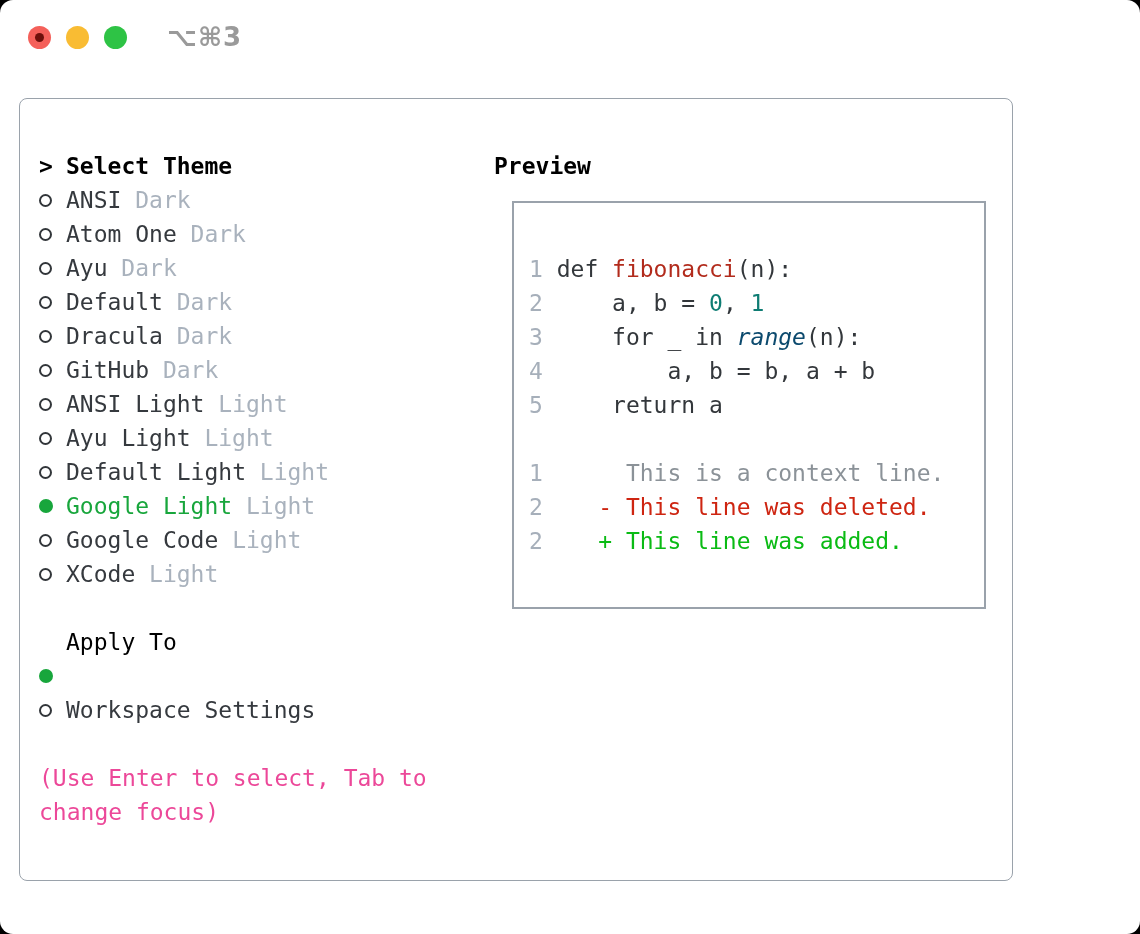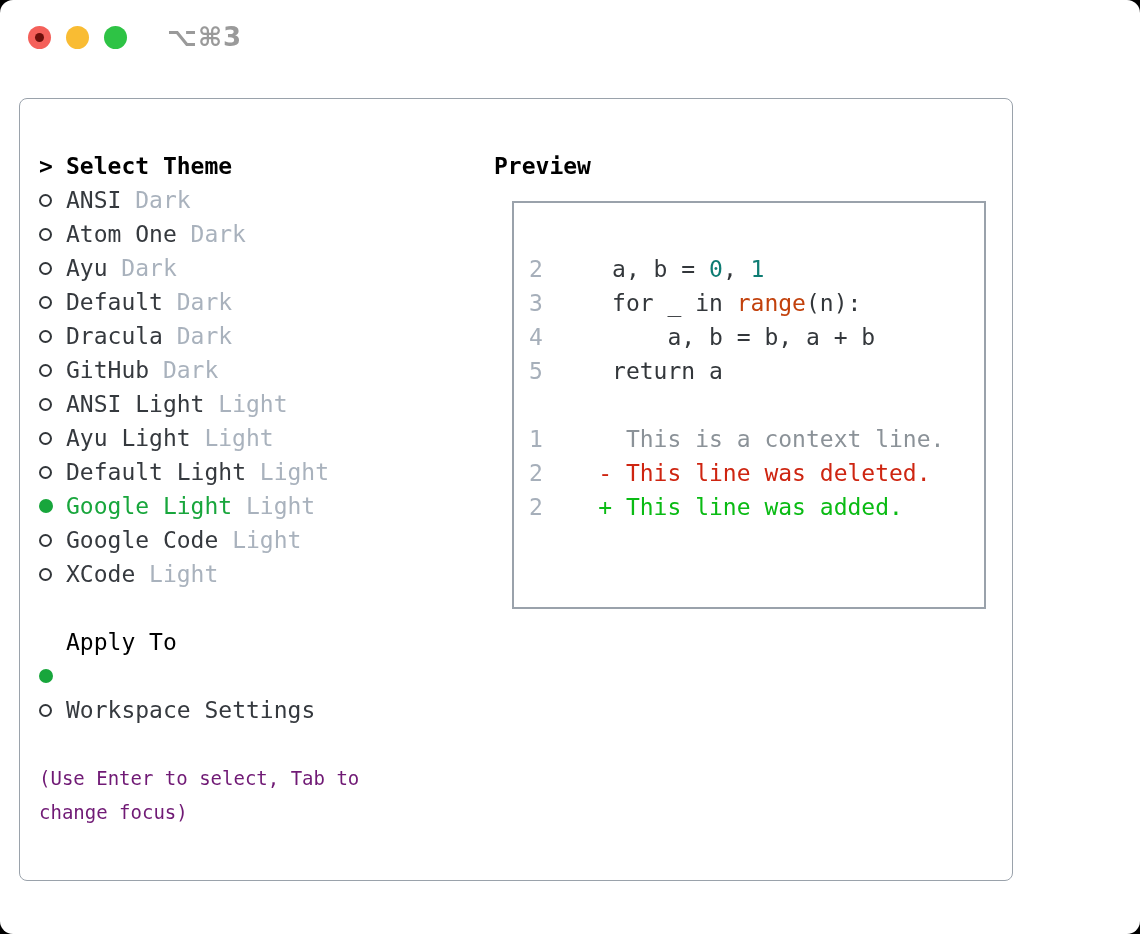--- a/index.html
+++ b/index.html
@@ -33,35 +33,35 @@
   .row.spacer{pointer-events:none;}
   .marker{width:27px;flex:0 0 27px;display:flex;align-items:center;}
   .radio{width:13px;height:13px;border:2px solid #32363a;border-radius:50%;box-sizing:border-box;}
   .prompt{font-weight:bold;color:#000;}
   .hdr{font-weight:bold;color:#000;}
   .subhdr{color:#000;}
   .tag{color:#a9b2bd;margin-left:13.8px;}
   .row.selected .radio{background:#18a63c;border-color:#18a63c;width:14px;height:14px;}
   .row.selected .name{color:#18a63c;}
   .left-col{position:absolute;left:19px;top:50px;}
-  .help{color:#701a75;font-size:19px;line-height:34px;height:34px;display:flex;align-items:center;}
+  .help{color:#ec4899;font-size:23px;line-height:34px;height:34px;display:flex;align-items:center;}
   
   .preview-title{position:absolute;left:474px;top:50px;height:34px;display:flex;align-items:center;
     font-size:23px;font-weight:bold;color:#000;}
   .preview-box{
     position:absolute;left:492px;top:102px;width:474px;height:408px;
     border:2px solid #9aa2ab;background:#fff;box-sizing:border-box;
     padding:49px 0 0 15px;overflow:hidden;
   }
   .cl{height:34px;line-height:34px;font-size:23px;white-space:pre;color:#33373b;}
   .ln{display:inline-block;width:2ch;color:#a6afba;}
   .sg.code{color:#33373b;}
   .sg.fn{color:#b22b1c;}
   .sg.num{color:#0e7c73;}
-  .sg.call{color:#c2410c;}
+  .sg.call{color:#0c4a6e;font-style:italic;}
   .sg.ctx{color:#8b9298;}
   .sg.del{color:#ce2511;}
   .sg.add{color:#0abb14;margin-top:47px;}
 </style>
 </head>
 <body>
 
 <div class="window">
 
   <div class="titlebar">
@@ -188,20 +188,21 @@
 
       <div class="row spacer"></div>
 
       <div class="help">(Use Enter to select, Tab to</div>
       <div class="help">change focus)</div>
     </div>
 
     <div class="preview-title">Preview</div>
 
     <div class="preview-box">
+      <div class="cl"><span class="ln">1</span><span class="sg code">def </span><span class="sg fn">fibonacci</span><span class="sg code">(n):</span></div>
       <div class="cl"><span class="ln">2</span><span class="sg code">    a, b = </span><span class="sg num">0</span><span class="sg code">, </span><span class="sg num">1</span></div>
       <div class="cl"><span class="ln">3</span><span class="sg code">    for _ in </span><span class="sg call">range</span><span class="sg code">(n):</span></div>
       <div class="cl"><span class="ln">4</span><span class="sg code">        a, b = b, a + b</span></div>
       <div class="cl"><span class="ln">5</span><span class="sg code">    return a</span></div>
       <div class="cl"><span class="ln"></span></div>
       <div class="cl"><span class="ln">1</span><span class="sg ctx">     This is a context line.</span></div>
       <div class="cl"><span class="ln">2</span><span class="sg code">   </span><span class="sg del">- This line was deleted.</span></div>
       <div class="cl"><span class="ln">2</span><span class="sg code">   </span><span class="sg add">+ This line was added.</span></div>
     </div>
 

